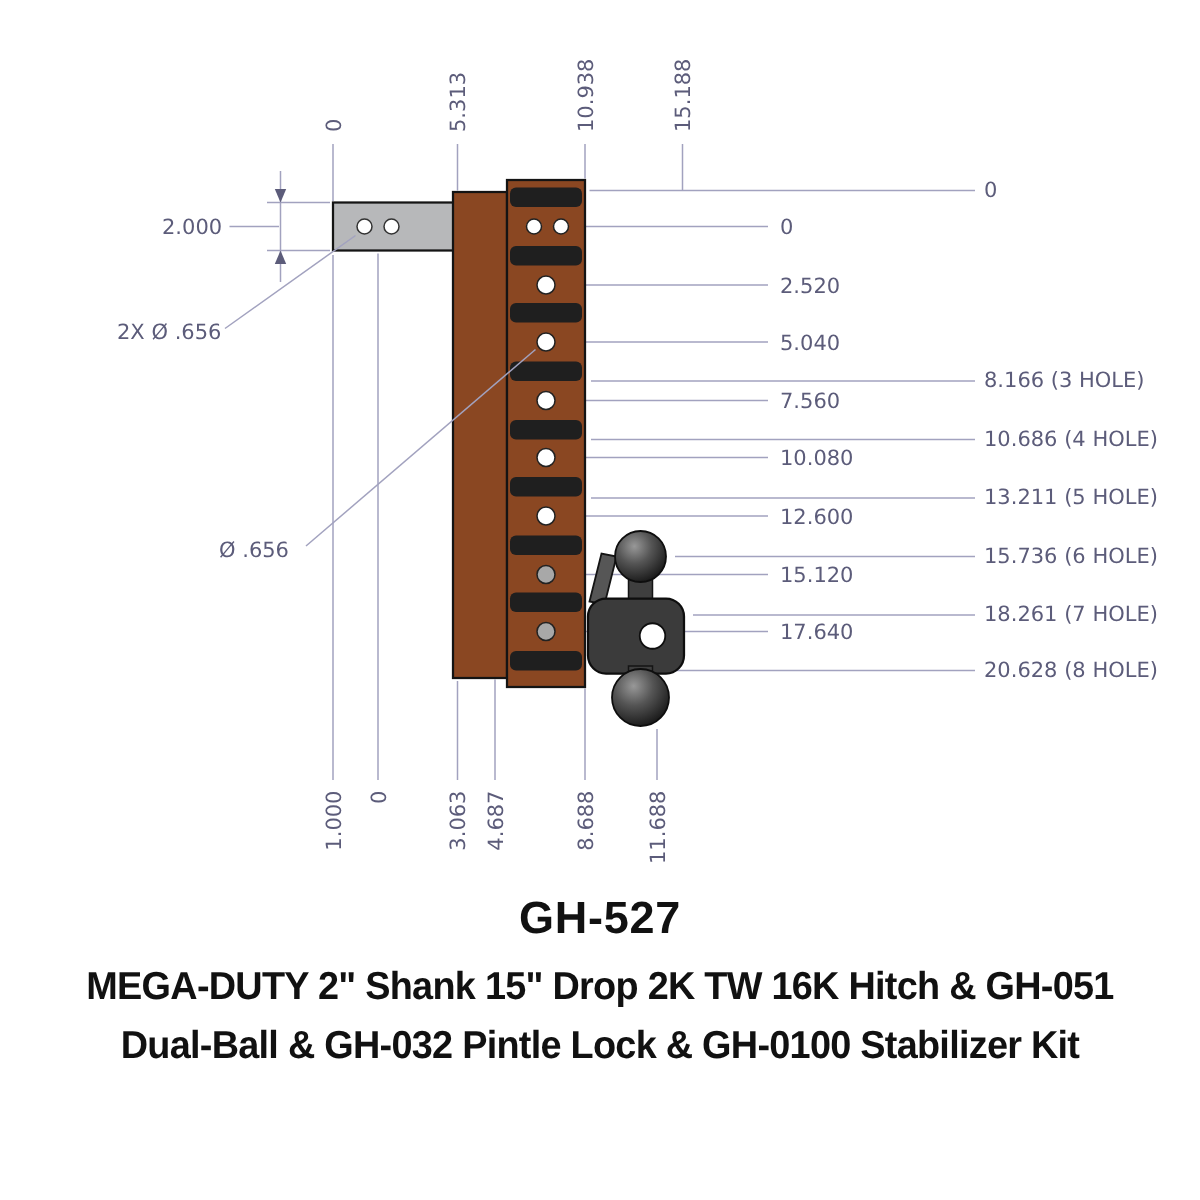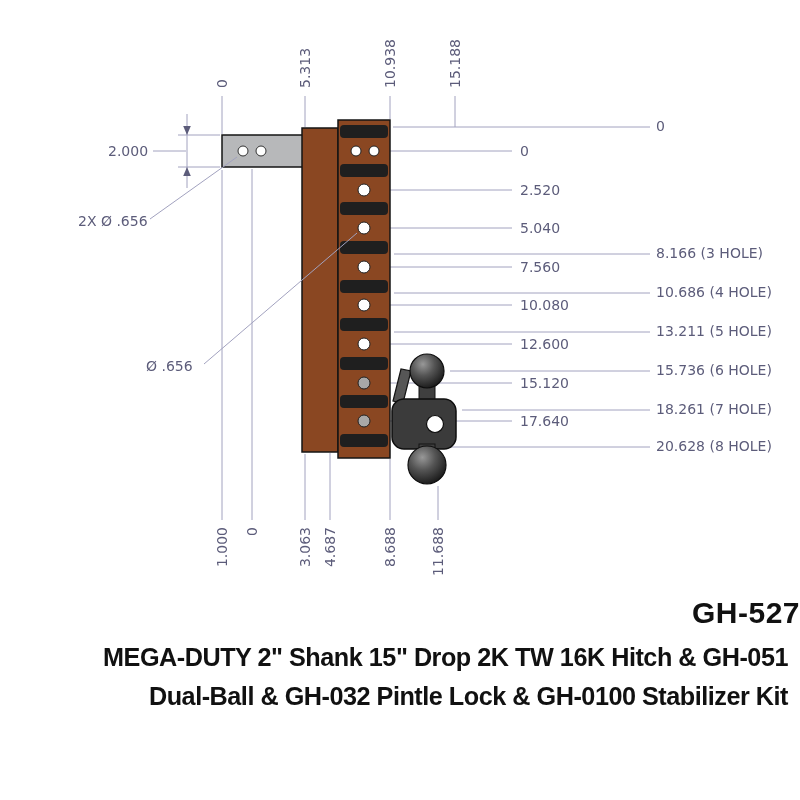--- a/index.html
+++ b/index.html
@@ -11,21 +11,21 @@
     overflow: hidden;
     font-family: "Liberation Sans", sans-serif;
   }
   .stage { position: relative; width: 800px; height: 800px; }
   .drawing-wrap { position: absolute; top: 0; left: 0; }
   .title-block {
     position: absolute;
     top: 596px;
     left: 0;
     width: 800px;
-    text-align: right;
+    text-align: center;
     color: #111111;
   }
   .title-model {
     font-size: 30px;
     font-weight: bold;
     letter-spacing: 0.5px;
     margin: 0 0 12px 0;
   }
   .title-line {
     font-size: 26px;

